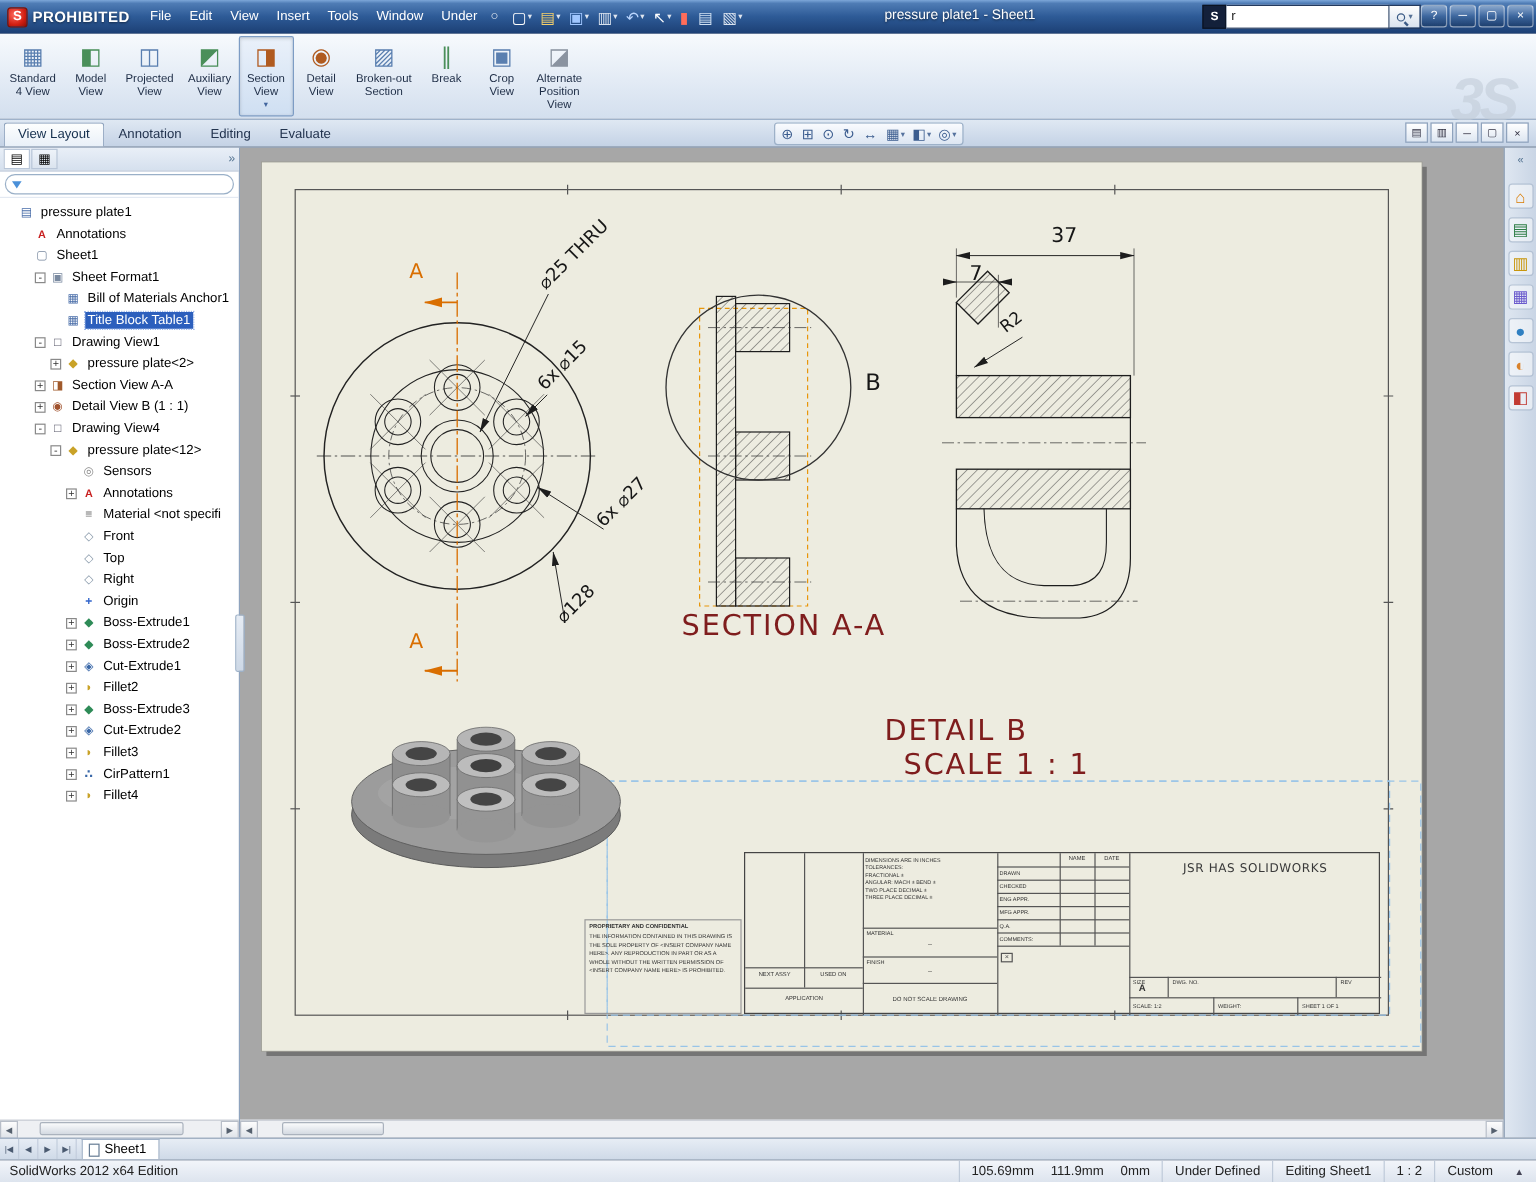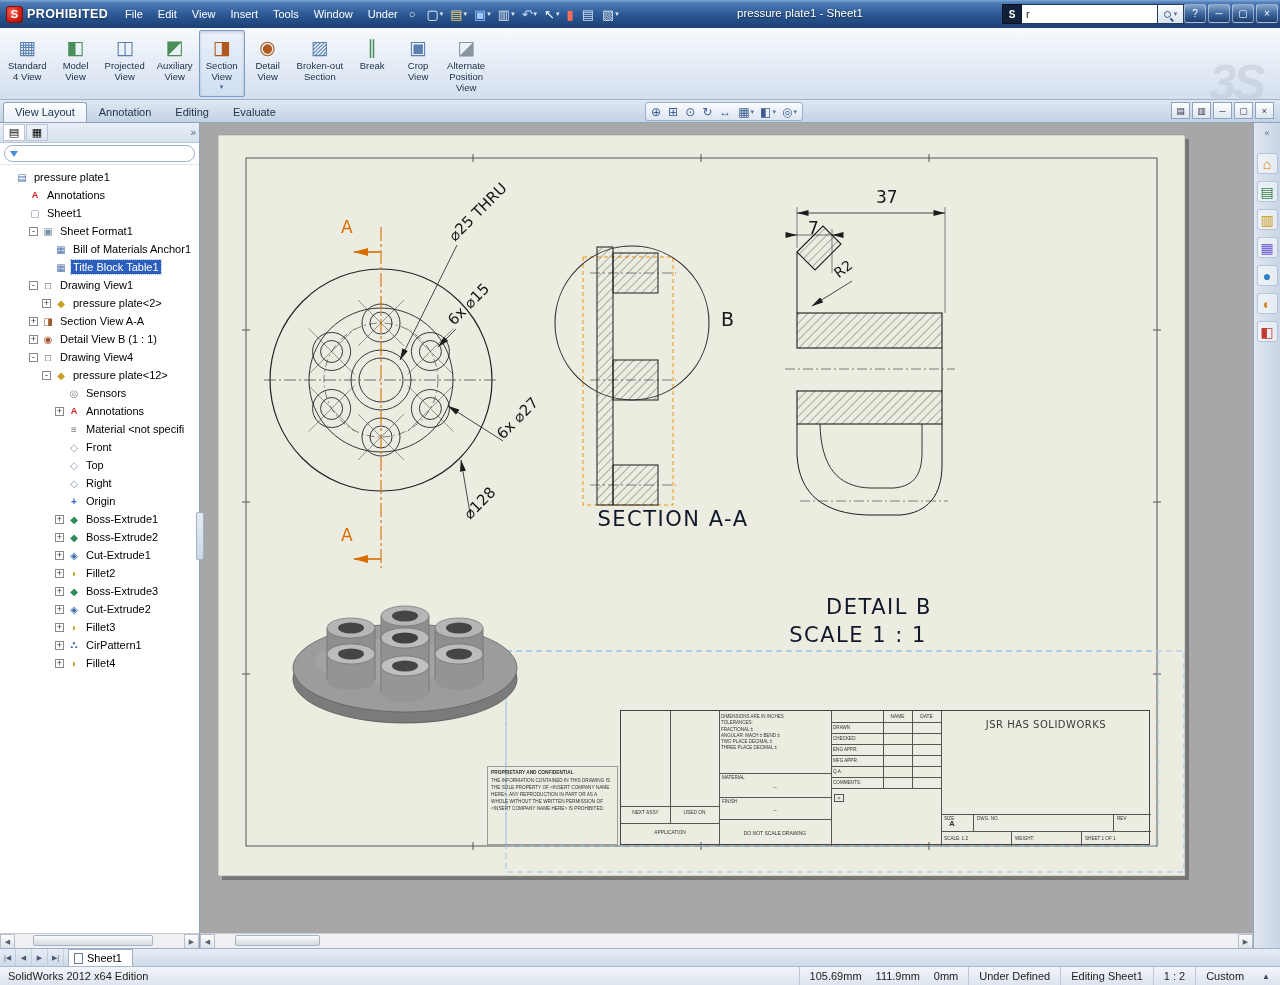--- a/index.html
+++ b/index.html
@@ -91,21 +91,21 @@
 .hscroll{position:absolute;left:200px;top:933px;width:1053px;height:15px;background:#eef0f3;border-top:1px solid #c8cdd4;display:flex;z-index:10}
 .rightstrip{position:absolute;right:0;top:123px;width:27px;height:825px;background:linear-gradient(90deg,#dfe7f1,#c9d5e5);border-left:1px solid #93a7bf;display:flex;flex-direction:column;align-items:center;padding-top:5px;gap:7px;z-index:10}
 .tpcollapse{font-size:9px;color:#51718f;margin-bottom:8px}
 .tpicon{width:21px;height:21px;display:flex;align-items:center;justify-content:center;font-size:14px;background:rgba(255,255,255,.5);border:1px solid rgba(147,167,191,.6);border-radius:3px}
 
 
 .ov{position:absolute;font-family:"DejaVu Sans",sans-serif;color:#161616;white-space:nowrap;line-height:1;z-index:2}
 .rot45{transform:rotate(-45deg);transform-origin:0 100%}
 .dim{font-size:15px}
 .bigdim{font-size:17px}
-.biglab{font-size:21px;letter-spacing:1.5px;text-align:center;width:210px;color:#0f172a}
+.biglab{font-size:24px;letter-spacing:1.5px;text-align:left;width:210px;color:#7f1d1d}
 .orange{color:#D96E00;font-size:17px}
 
 
 .tblock{position:absolute;left:420px;top:587px;width:530px;height:135px;border:1px solid #444;font-size:4.8px;color:#222;z-index:2;font-family:"Liberation Sans",sans-serif}
 .tb-v{position:absolute;top:0;width:1px;height:135px;background:#555}
 .tb-h{position:absolute;left:0;height:1px;background:#555}
 .tb-cell{position:absolute;text-align:center;font-size:4.8px;color:#333}
 .tb-lbl{position:absolute;font-size:4.6px;color:#333}
 .tb-val{position:absolute;text-align:center;font-size:5px}
 .tb-tol{position:absolute;left:100px;top:3px;width:108px;font-size:4.5px;line-height:1.4;white-space:pre-line;color:#333}
@@ -741,21 +741,21 @@
 </svg>
 
   <div class="ov dim rot45" style="left:257px;top:106px">⌀25 THRU</div>
   <div class="ov dim rot45" style="left:256px;top:190px">6x ⌀15</div>
   <div class="ov dim rot45" style="left:305px;top:304px">6x ⌀27</div>
   <div class="ov dim rot45" style="left:272px;top:384px">⌀128</div>
   <div class="ov orange" style="left:141px;top:96px">A</div>
   <div class="ov orange" style="left:141px;top:404px">A</div>
   <div class="ov" style="left:521px;top:187px;font-size:19px">B</div>
   <div class="ov biglab" style="left:368px;top:386px">SECTION A-A</div>
-  <div class="ov biglab" style="left:574px;top:474px">DETAIL B</div>
+  <div class="ov biglab" style="left:537px;top:474px">DETAIL B</div>
   <div class="ov biglab" style="left:553px;top:502px">SCALE 1 : 1</div>
   <div class="ov bigdim" style="left:676px;top:66px">37</div>
   <div class="ov bigdim" style="left:608px;top:97px">7</div>
   <div class="ov dim" style="left:640px;top:143px;transform:rotate(-38deg);transform-origin:0 100%;font-size:14px">R2</div>
 
   <div class="tblock">
     <div class="tb-v" style="left:98px"></div>
     <div class="tb-v" style="left:210px"></div>
     <div class="tb-v" style="left:320px"></div>
 

